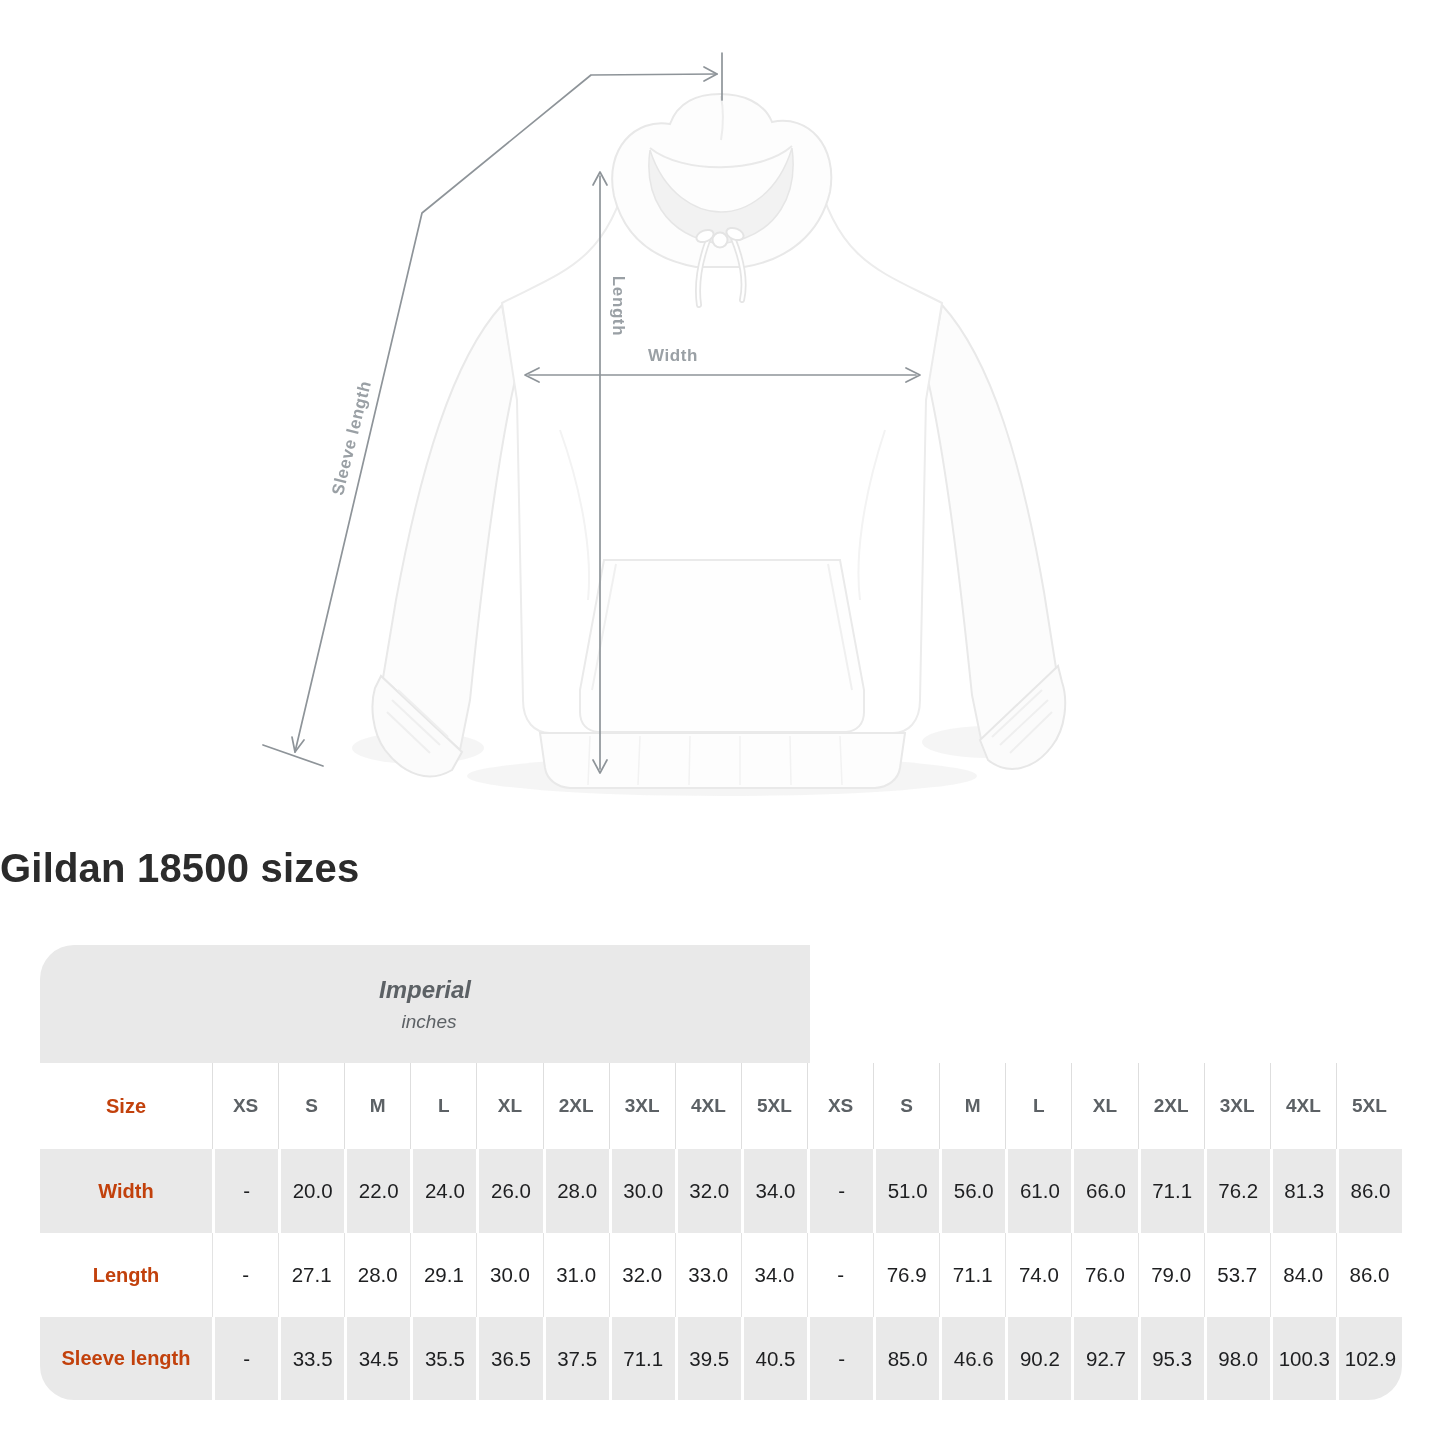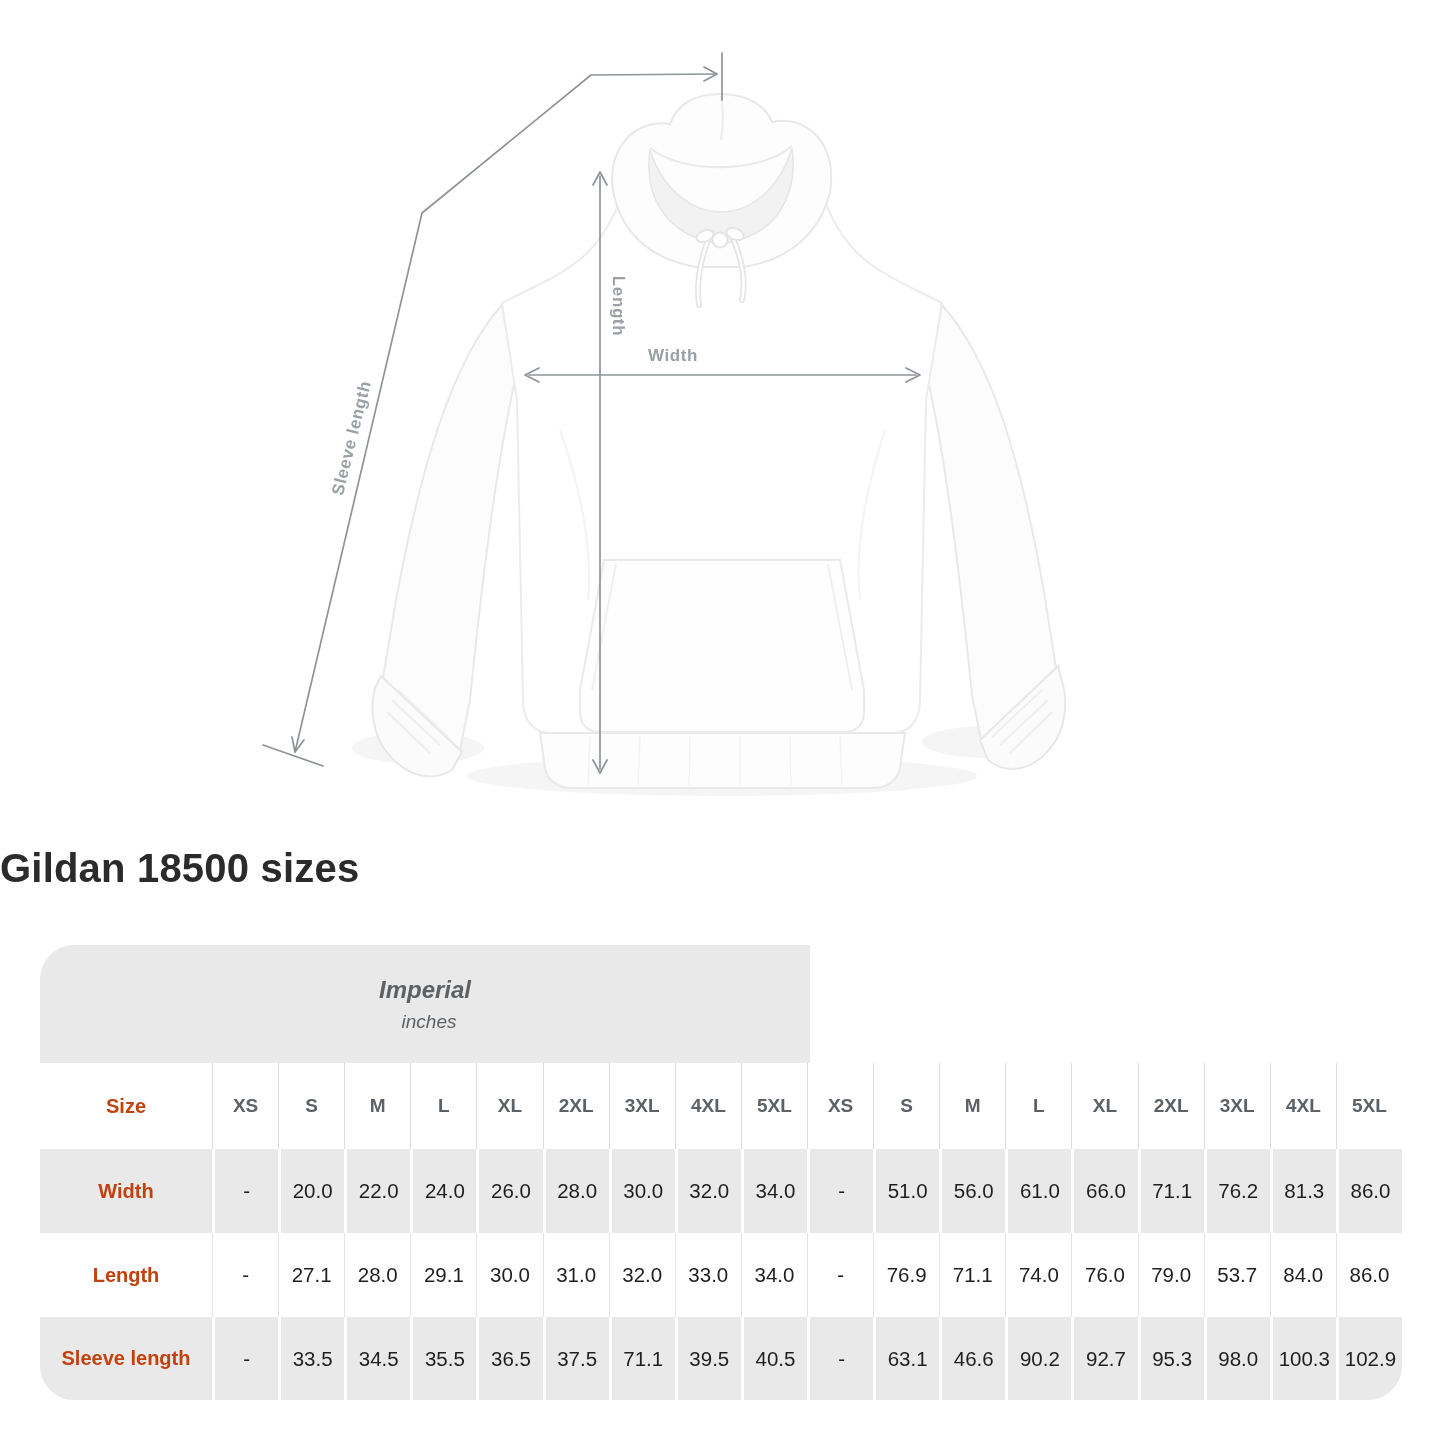--- a/index.html
+++ b/index.html
@@ -199,21 +199,21 @@
         <div class="cell c-gray c-data">-</div>
         <div class="cell c-gray c-data">33.5</div>
         <div class="cell c-gray c-data">34.5</div>
         <div class="cell c-gray c-data">35.5</div>
         <div class="cell c-gray c-data">36.5</div>
         <div class="cell c-gray c-data">37.5</div>
         <div class="cell c-gray c-data">71.1</div>
         <div class="cell c-gray c-data">39.5</div>
         <div class="cell c-gray c-data">40.5</div>
         <div class="cell c-gray c-data">-</div>
-        <div class="cell c-gray c-data">63.1</div>
+        <div class="cell c-gray c-data">85.0</div>
         <div class="cell c-gray c-data">46.6</div>
         <div class="cell c-gray c-data">90.2</div>
         <div class="cell c-gray c-data">92.7</div>
         <div class="cell c-gray c-data">95.3</div>
         <div class="cell c-gray c-data">98.0</div>
         <div class="cell c-gray c-data">100.3</div>
         <div class="cell c-gray c-data">102.9</div>
       </div>
   </div>
 

